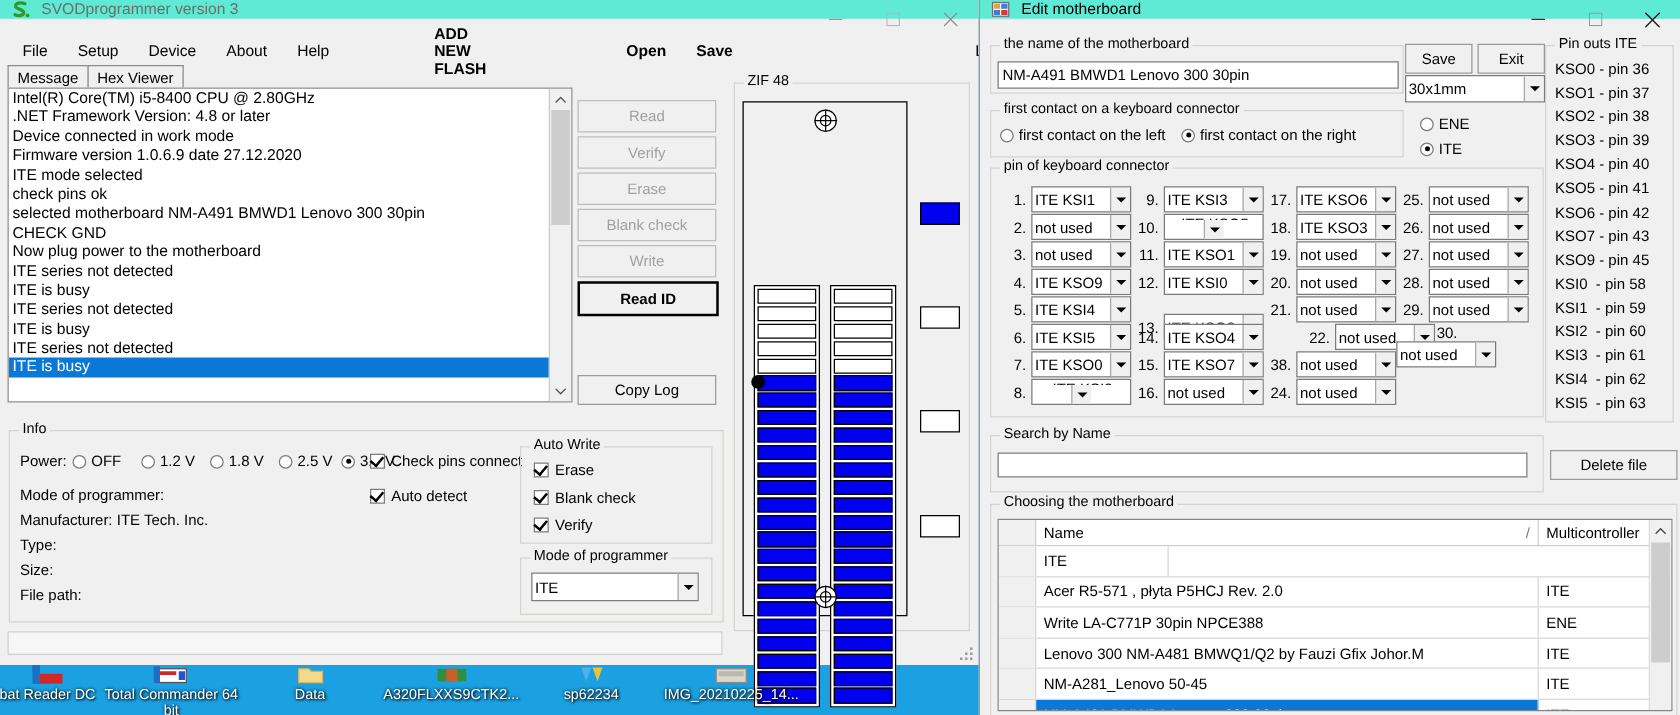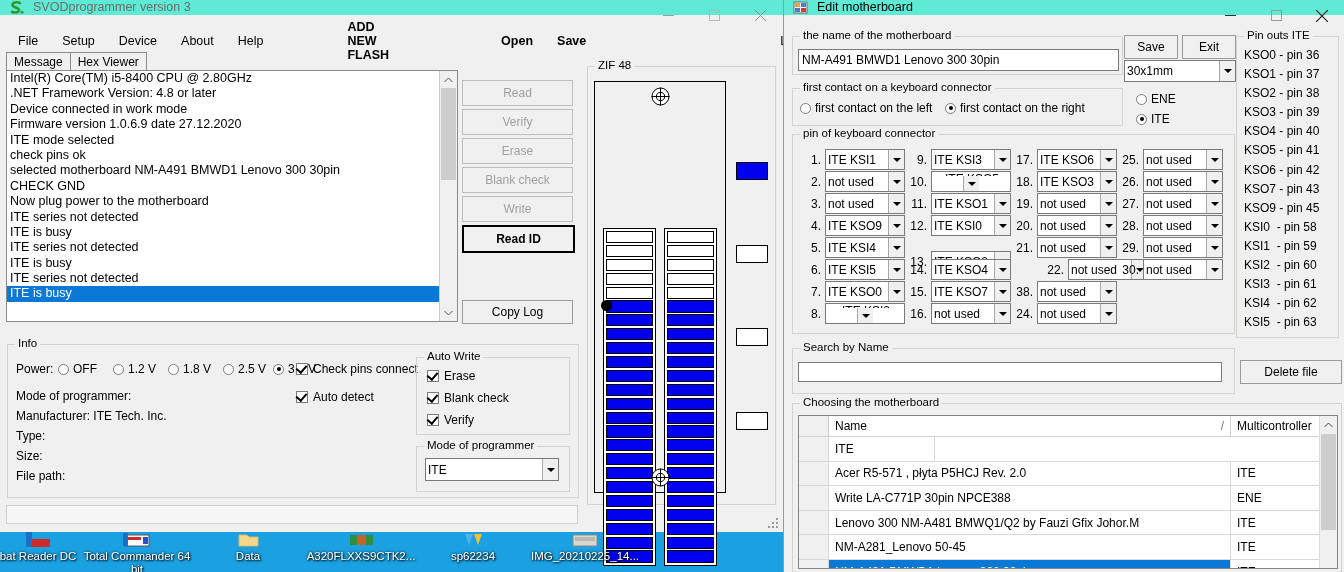--- a/index.html
+++ b/index.html
@@ -682,21 +682,21 @@
         </div>
         <div class="pinrowitem" style="left: 324px; top: 102px;">
           <span class="pnum">29.</span>
           <div class="combo" style="width: 78px; height: 19px;">
             <span class="cval">not used</span>
             <span class="carrow">
               <i></i>
             </span>
           </div>
         </div>
-        <div class="pinrowitem" style="left: 324px; top: 124px;">
+        <div class="pinrowitem" style="left: 324px; top: 124px; flex-direction: column;">
           <span class="pnum">30.</span>
           <div class="combo" style="width: 78px; height: 19px;">
             <span class="cval">not used</span>
             <span class="carrow">
               <i></i>
             </span>
           </div>
         </div>
       </div>
   </div>

